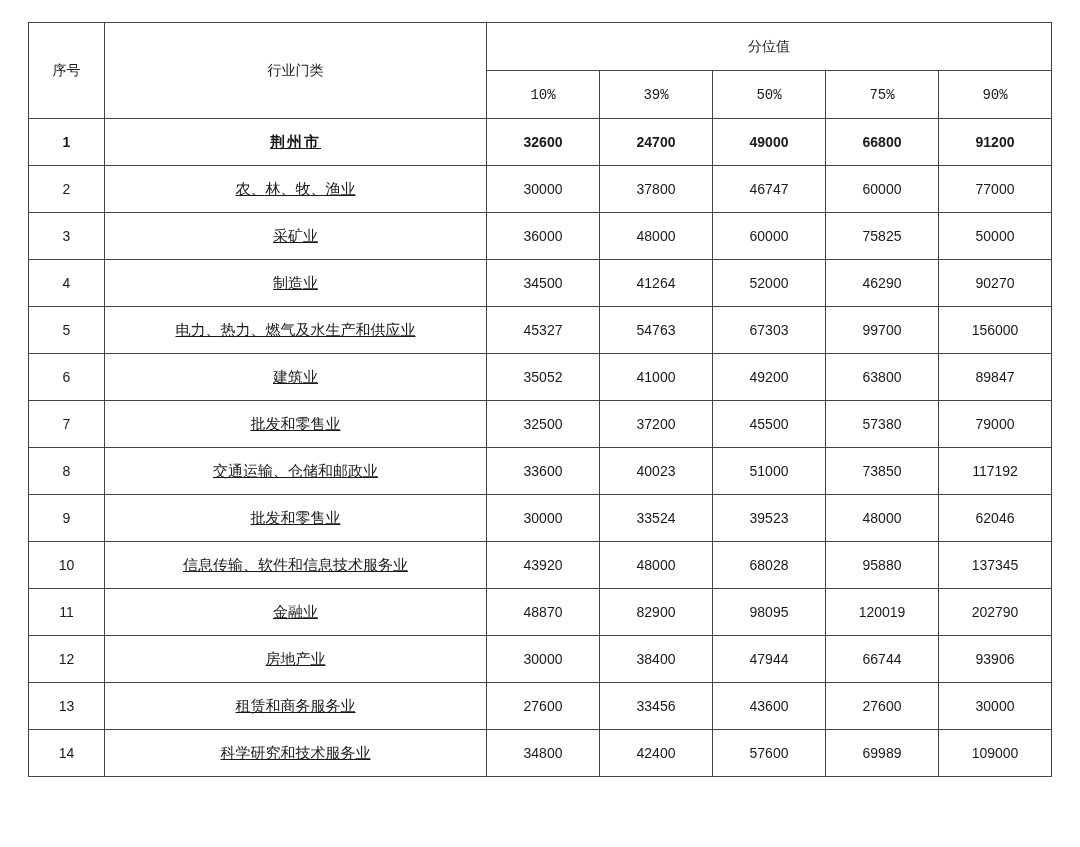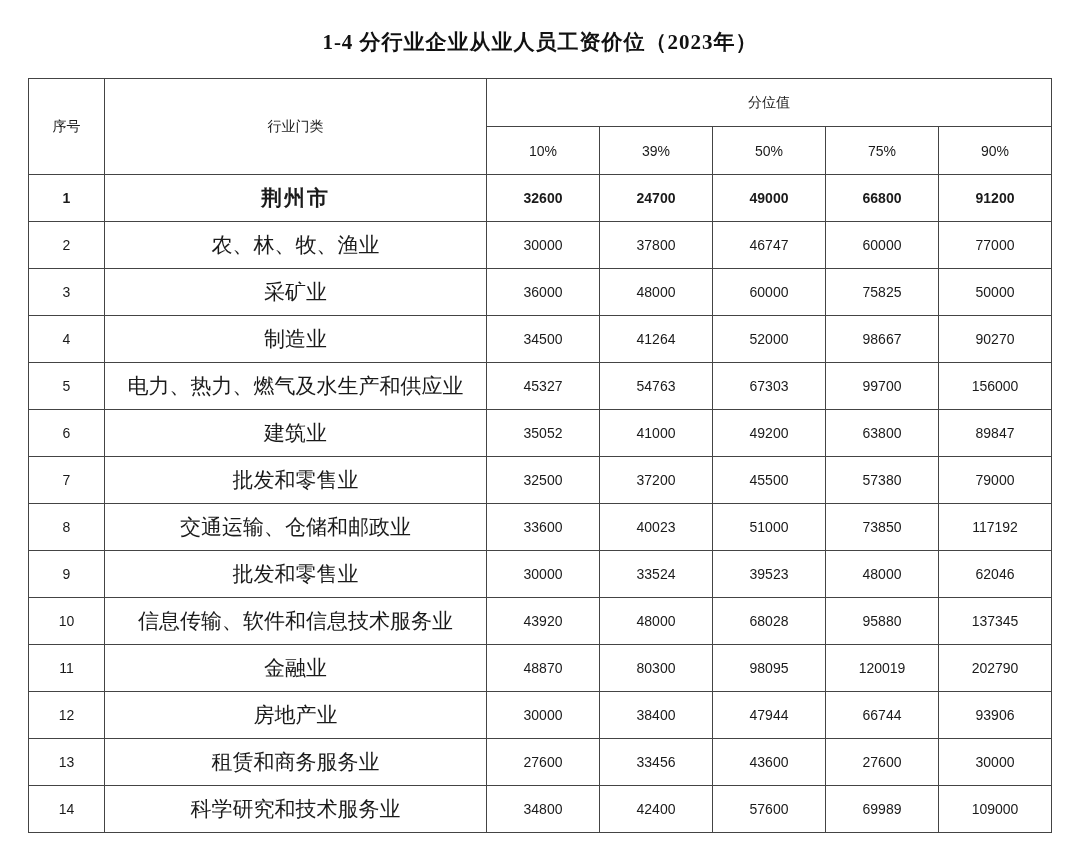--- a/index.html
+++ b/index.html
@@ -62,41 +62,41 @@
   .col-val { width: 113px; }
 
   .th-seq, .th-ind {
     height: 94px;
   }
   .th-group {
     height: 47px;
   }
   .th-sub {
     height: 47px;
+    font-family: Liberation Mono, monospace;
   }
   tbody tr {
     height: 47px;
   }
   tbody td.seq-cell { font-size: 14px; }
-  tbody td.ind-cell { font-size: 21px; }
+  tbody td.ind-cell { font-size: 15px; text-decoration: underline; }
   tbody td.val-cell { font-size: 14px; }
 
   tr.highlight-row td {
     font-weight: bold;
   }
   tr.highlight-row td.ind-cell {
     letter-spacing: 2px;
   }
 </style>
 </head>
 <body>
 
 <div class="page">
 
-  <h1 class="doc-title">1-4 分行业企业从业人员工资价位（2023年）</h1>
 
 
   <div class="table-wrap">
     <table class="wage-table">
       <colgroup>
         <col class="col-seq">
         <col class="col-ind">
         <col class="col-val">
         <col class="col-val">
         <col class="col-val">
@@ -148,21 +148,21 @@
           <td class="val-cell">75825</td>
           <td class="val-cell">50000</td>
         </tr>
 
         <tr>
           <td class="seq-cell">4</td>
           <td class="ind-cell">制造业</td>
           <td class="val-cell">34500</td>
           <td class="val-cell">41264</td>
           <td class="val-cell">52000</td>
-          <td class="val-cell">98667</td>
+          <td class="val-cell">46290</td>
           <td class="val-cell">90270</td>
         </tr>
 
         <tr>
           <td class="seq-cell">5</td>
           <td class="ind-cell">电力、热力、燃气及水生产和供应业</td>
           <td class="val-cell">45327</td>
           <td class="val-cell">54763</td>
           <td class="val-cell">67303</td>
           <td class="val-cell">99700</td>
@@ -216,21 +216,21 @@
           <td class="val-cell">48000</td>
           <td class="val-cell">68028</td>
           <td class="val-cell">95880</td>
           <td class="val-cell">137345</td>
         </tr>
 
         <tr>
           <td class="seq-cell">11</td>
           <td class="ind-cell">金融业</td>
           <td class="val-cell">48870</td>
-          <td class="val-cell">80300</td>
+          <td class="val-cell">82900</td>
           <td class="val-cell">98095</td>
           <td class="val-cell">120019</td>
           <td class="val-cell">202790</td>
         </tr>
 
         <tr>
           <td class="seq-cell">12</td>
           <td class="ind-cell">房地产业</td>
           <td class="val-cell">30000</td>
           <td class="val-cell">38400</td>

